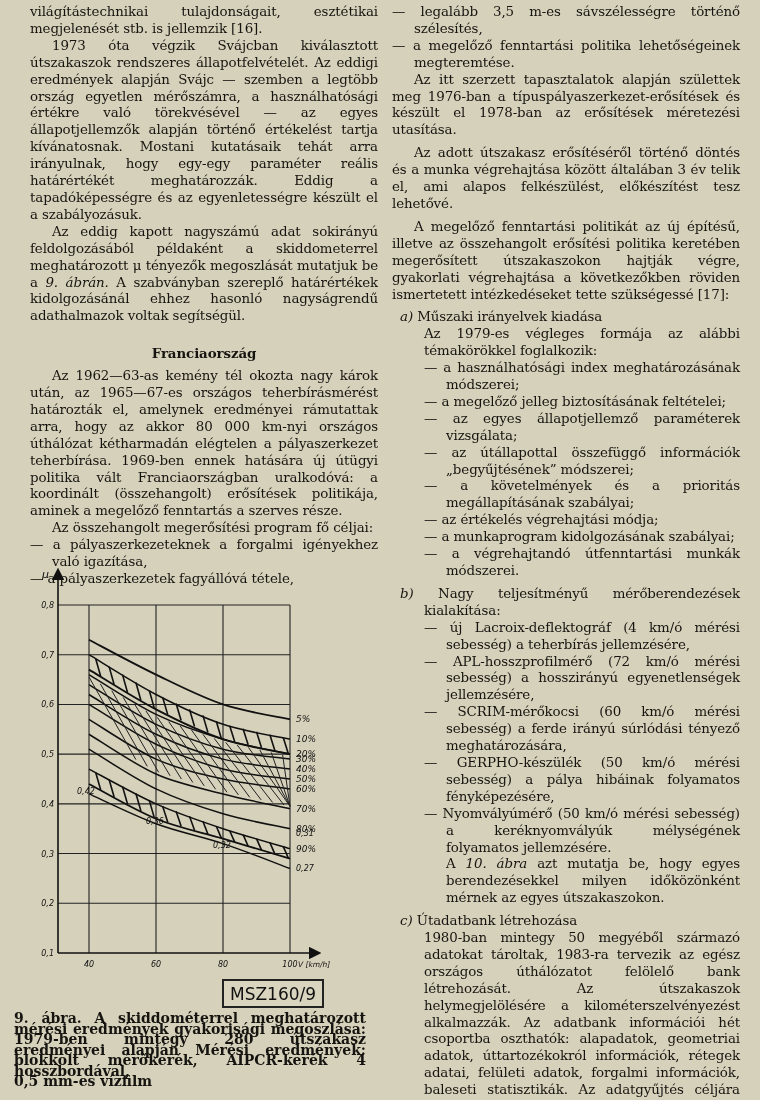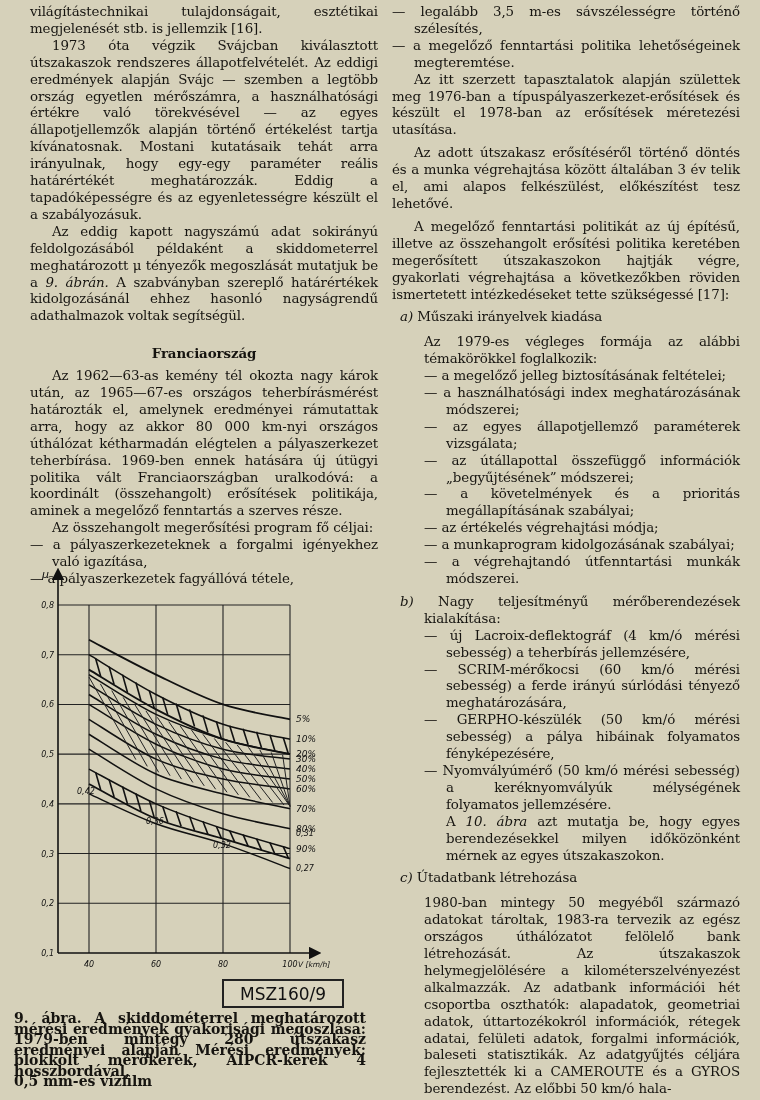--- a/index.html
+++ b/index.html
@@ -13,29 +13,29 @@
   .col { position: absolute; top: 4px; font-size: 13.4px; line-height: 16.9px; text-align: justify; letter-spacing: -0.1px; }
   .col-left { left: 30px; width: 348px; }
   .col-right { left: 392px; width: 348px; }
   p { margin: 0; }
   .ind { text-indent: 22px; }
   .sp { margin-top: 6px; }
   .heading { text-align: center; font-weight: bold; margin: 20px 0 6px 0; }
   .dash { padding-left: 22px; text-indent: -22px; }
   .dash2 { padding-left: 54px; text-indent: -22px; }
   .dash3 { padding-left: 54px; text-indent: -22px; }
-  .sub { padding-left: 32px; margin-top: 8px; }
+  .sub { padding-left: 32px; }
   .label-item { padding-left: 32px; text-indent: -24px; margin-top: 6px; }
   .label-item i { font-style: italic; }
   em { font-style: italic; }
   #chart { position: absolute; left: 0; top: 560px; }
   #chart text { font-family: "DejaVu Sans", sans-serif; font-style: italic; fill: #111; }
   .stamp {
     position: absolute; left: 222px; top: 979px;
-    border: 2px solid #222; padding: 0 16px; height: 25px; line-height: 26px;
+    border: 2px solid #222; padding: 0 6px; height: 25px; line-height: 26px;
     font-family: "DejaVu Sans", sans-serif; font-size: 17px; color: #111; background: #d9d4be;
   }
   .caption {
     position: absolute; left: 14px; top: 1013px; width: 352px;
     font-family: "DejaVu Serif", serif; font-weight: bold; font-size: 14px; line-height: 10.5px;
     text-align: justify;
   }
   .caption .last { text-align: left; }
 </style>
 </head>
@@ -181,31 +181,32 @@
 
 <div class="col col-right">
   <p class="dash">— legalább 3,5 m-es sávszélességre történő szélesítés,</p>
   <p class="dash">— a megelőző fenntartási politika lehetőségeinek megteremtése.</p>
   <p class="ind">Az itt szerzett tapasztalatok alapján születtek meg 1976-ban a típuspályaszerkezet-erősítések és készült el 1978-ban az erősítések méretezési utasítása.</p>
   <p class="ind sp">Az adott útszakasz erősítéséről történő döntés és a munka végrehajtása között általában 3 év telik el, ami alapos felkészülést, előkészítést tesz lehetővé.</p>
   <p class="ind sp">A megelőző fenntartási politikát az új építésű, illetve az összehangolt erősítési politika keretében megerősített útszakaszokon hajtják végre, gyakorlati végrehajtása a következőkben röviden ismertetett intézkedéseket tette szükségessé [17]:</p>
 
   <p class="label-item"><i>a)</i> <span>Műszaki irányelvek kiadása</span></p>
   <p class="sub">Az 1979-es végleges formája az alábbi témakörökkel foglalkozik:</p>
+  <p class="dash2">— a használhatósági index meghatározásának módszerei;</p>
   <p class="dash2">— a megelőző jelleg biztosításának feltételei;</p>
-  <p class="dash2">— a használhatósági index meghatározásának módszerei;</p>
   <p class="dash2">— az egyes állapotjellemző paraméterek vizsgálata;</p>
   <p class="dash2">— az útállapottal összefüggő információk „begyűjtésének” módszerei;</p>
   <p class="dash2">— a követelmények és a prioritás megállapításának szabályai;</p>
   <p class="dash2">— az értékelés végrehajtási módja;</p>
   <p class="dash2">— a munkaprogram kidolgozásának szabályai;</p>
   <p class="dash2">— a végrehajtandó útfenntartási munkák módszerei.</p>
 
   <p class="label-item"><i>b)</i> <span>Nagy teljesítményű mérőberendezések kialakítása:</span></p>
   <p class="dash3">— új Lacroix-deflektográf (4 km/ó mérési sebesség) a teherbírás jellemzésére,</p>
+  <p class="dash3">— APL-hosszprofilmérő (72 km/ó mérési sebesség) a hosszirányú egyenetlenségek jellemzésére,</p>
   <p class="dash3">— SCRIM-mérőkocsi (60 km/ó mérési sebesség) a ferde irányú súrlódási tényező meghatározására,</p>
   <p class="dash3">— GERPHO-készülék (50 km/ó mérési sebesség) a pálya hibáinak folyamatos fényképezésére,</p>
   <p class="dash3">— Nyomvályúmérő (50 km/ó mérési sebesség) a keréknyomvályúk mélységének folyamatos jellemzésére.</p>
   <p style="padding-left:54px;"><span>A </span><em>10. ábra</em><span> azt mutatja be, hogy egyes berendezésekkel milyen időközönként mérnek az egyes útszakaszokon.</span></p>
 
   <p class="label-item"><i>c)</i> <span>Útadatbank létrehozása</span></p>
   <p class="sub">1980-ban mintegy 50 megyéből származó adatokat tároltak, 1983-ra tervezik az egész országos úthálózatot felölelő bank létrehozását. Az útszakaszok helymegjelölésére a kilométerszelvényezést alkalmazzák. Az adatbank információi hét csoportba oszthatók: alapadatok, geometriai adatok, úttartozékokról információk, rétegek adatai, felületi adatok, forgalmi információk, baleseti statisztikák. Az adatgyűjtés céljára fejlesztették ki a CAMEROUTE és a GYROS berendezést. Az előbbi 50 km/ó hala-</p>
 </div>
 
 </body></html>

